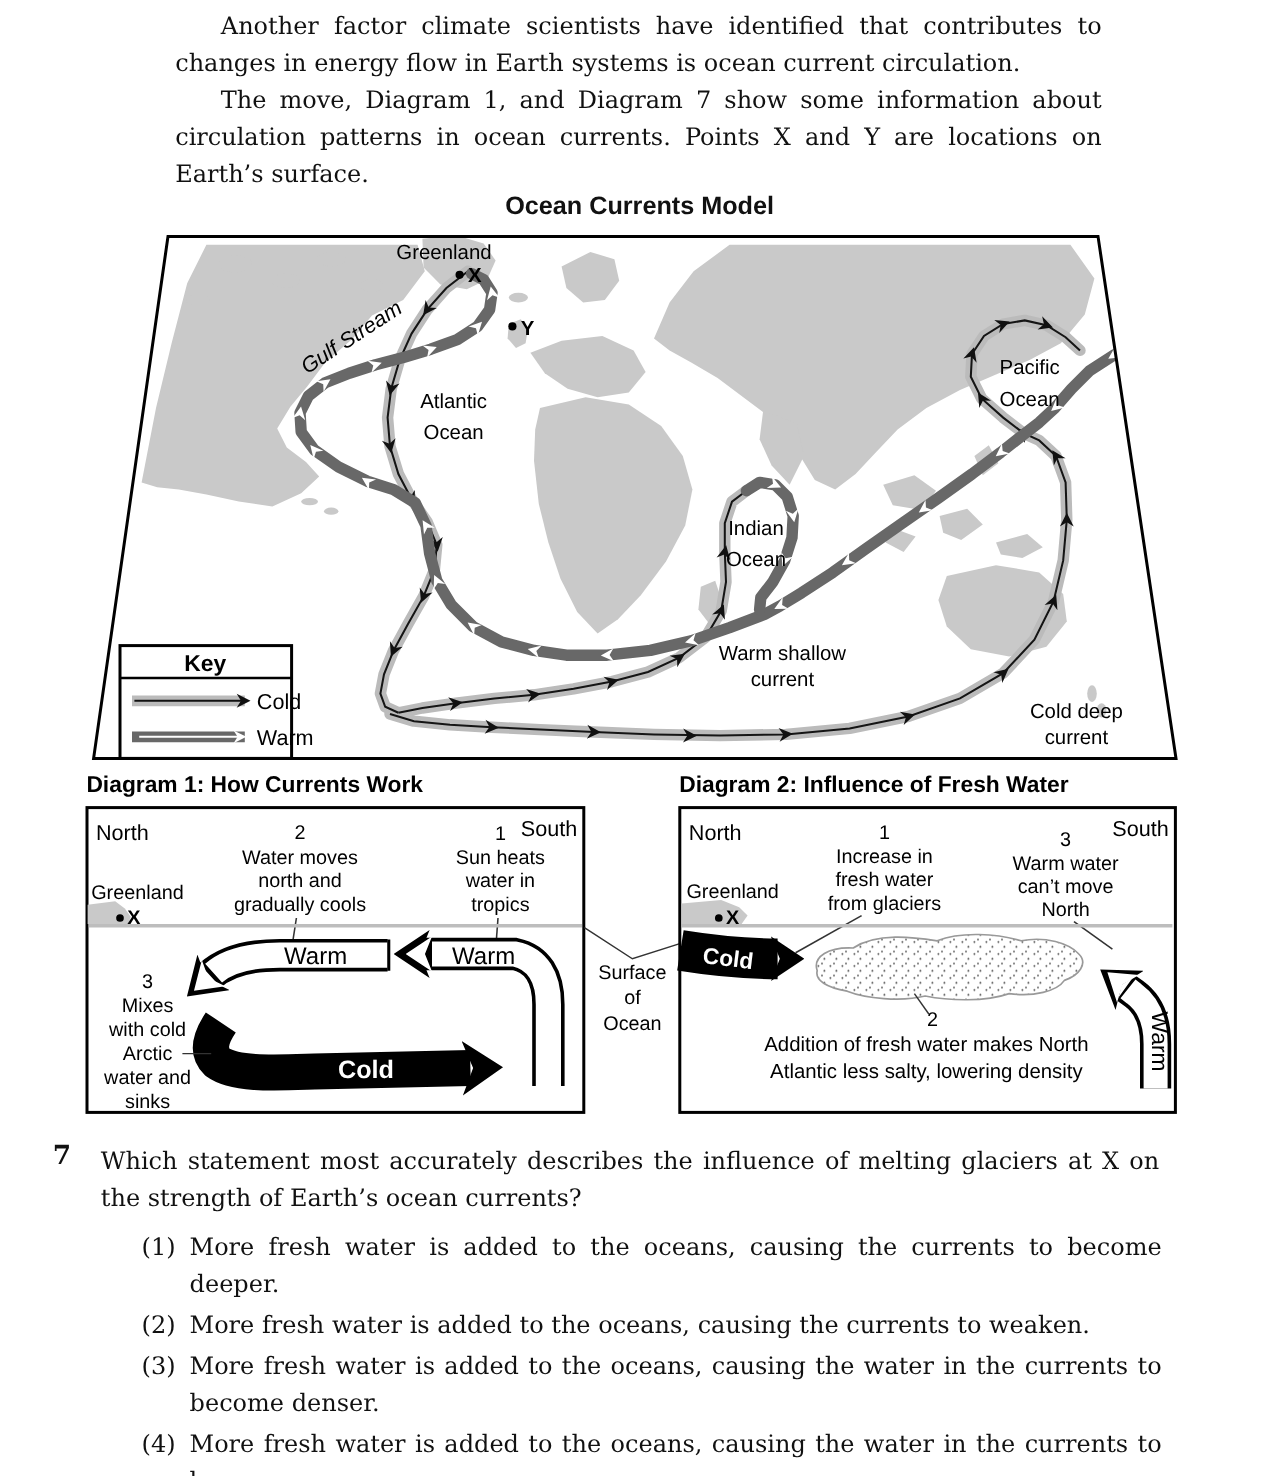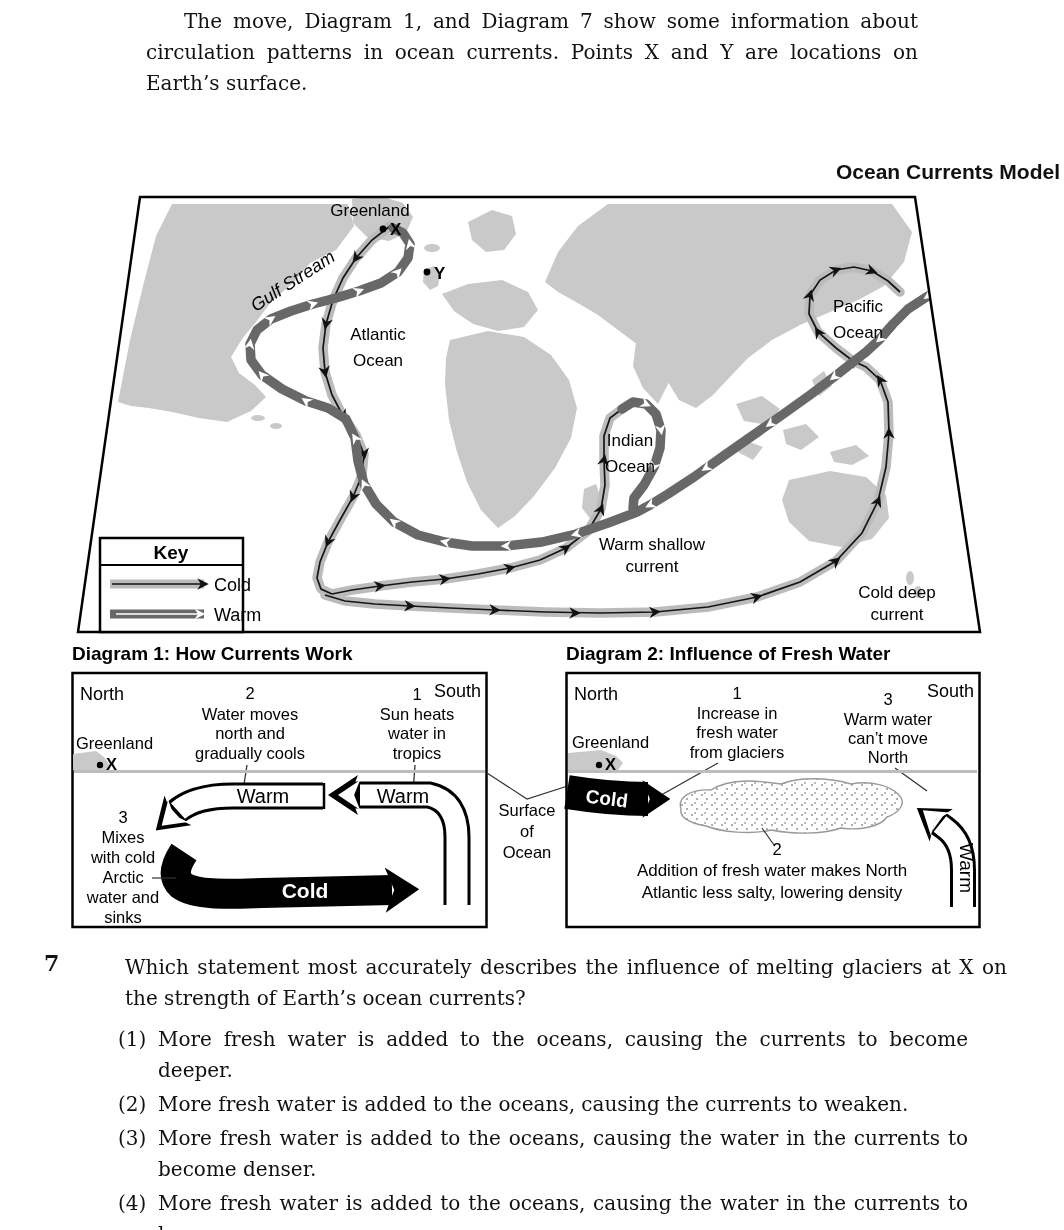--- a/index.html
+++ b/index.html
@@ -1,36 +1,37 @@
 <!DOCTYPE html>
 <html><head>
 <meta charset="utf-8">
 <style>
   html,body{margin:0;padding:0;background:#fff;}
   body{width:1064px;height:1230px;position:relative;font-family:"DejaVu Serif",serif;color:#111;overflow:hidden;}
   .serif{font-family:"DejaVu Serif",serif;}
   .intro{position:absolute;top:6px;left:146px;width:772px;font-size:20px;line-height:1.55;text-align:justify;}
   .intro p{margin:0;text-indent:38px;}
   .it{}
-  .map-title{position:absolute;top:160px;left:6px;width:1054px;text-align:right;font-family:"Liberation Sans",sans-serif;font-weight:bold;font-size:21px;}
+  .map-title{position:absolute;top:160px;left:6px;width:1054px;text-align:center;font-family:"Liberation Sans",sans-serif;font-weight:bold;font-size:21px;}
   svg{position:absolute;left:0;}
   #map-svg{top:190px;}
   #diag-svg{top:642px;}
   .q-num{position:absolute;left:44px;top:950px;font-size:22px;font-weight:bold;}
-  .q-text{position:absolute;left:84px;top:952px;width:882px;font-size:20px;line-height:1.55;text-align:justify;margin-left:41px;}
+  .q-text{position:absolute;left:84px;top:952px;width:882px;font-size:20px;line-height:1.55;text-align:justify;}
   .choices{position:absolute;left:118px;top:1024px;width:850px;font-size:20px;line-height:1.55;}
   .choice{display:flex;margin-bottom:3px;}
   .choice .cnum{width:40px;flex:0 0 40px;}
   .choice .ctext{flex:1;text-align:justify;}
   text{font-family:"Liberation Sans",sans-serif;}
 </style>
 </head>
 <body>
 
 <div class="intro">
+  <p>Another factor climate scientists have identified that contributes to changes in energy flow in Earth systems is ocean current circulation.</p>
   <p><span>The move, </span><span class="it">Diagram 1</span><span>, and </span><span class="it">Diagram 7</span><span> show some information about circulation patterns in ocean currents. Points </span><span class="it">X</span><span> and </span><span class="it">Y</span><span> are locations on Earth’s surface.</span></p>
 </div>
 
 <div class="map-title">Ocean Currents Model</div>
 
 <svg id="map-svg" width="1064" height="452" viewBox="0 0 1064 452">
   <defs>
     <marker id="wchev" markerUnits="userSpaceOnUse" markerWidth="12" markerHeight="12" viewBox="0 0 9 9" refX="4.5" refY="4.5" orient="auto">
         <path d="M0.5,0.5 L8.5,4.5 L0.5,8.5 L3,4.5 Z" fill="#ffffff"></path>
       </marker>

